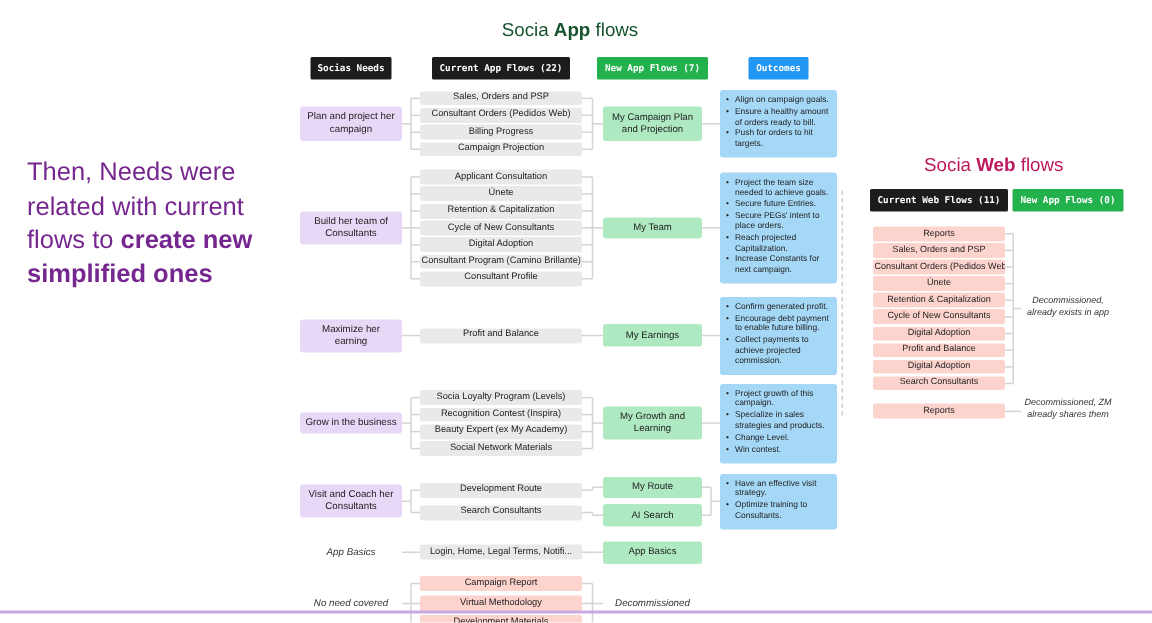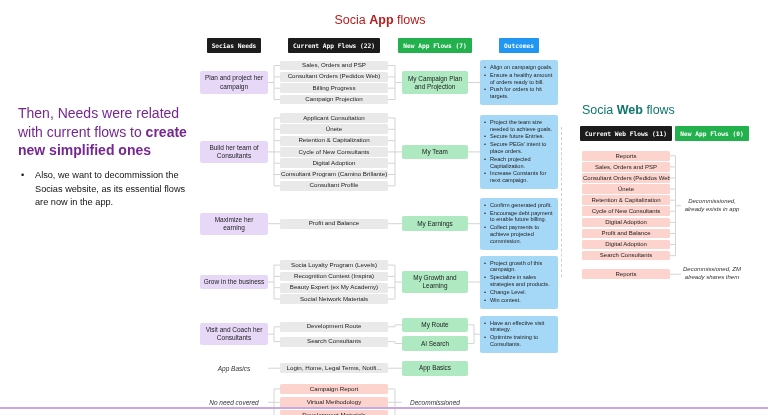--- a/index.html
+++ b/index.html
@@ -2,26 +2,26 @@
 <html style="--accent-purple: #76278f; --highlight-purple: #5b2cc9; --need-box: #e7d8f8; --current-box: #e9e9e9; --new-box: #aee9c1; --outcome-box: #a5d8f7; --pink-box: #fcd3cd; --connector: #d4d4d4; --bottom-rule: #c9a9e2;"><head>
 <meta charset="utf-8">
 <style>
   *{box-sizing:border-box;margin:0;padding:0}
   html,body{width:768px;height:415px}
   body{position:relative;background:#ffffff;font-family:"Liberation Sans",sans-serif;overflow:hidden;color:#1a1a1a}
   #connectors{position:absolute;left:0;top:0;z-index:0}
   #connectors line{stroke:var(--connector,#d4d4d4);stroke-width:1}
   .layer{position:absolute;z-index:1}
 
-  #app-title{left:200px;top:13px;width:360px;text-align:center;font-size:12.5px;color:#b91c1c}
+  #app-title{left:200px;top:13px;width:360px;text-align:center;font-size:12.5px;color:#14532d}
   .b{font-weight:700}
-  #web-title{left:582px;top:103px;width:161px;text-align:left;font-size:12.5px;color:#0f766e}
+  #web-title{left:582px;top:103px;width:161px;text-align:center;font-size:12.5px;color:#be185d}
 
   #left-panel{left:18px;top:104px;width:176px}
-  .lp-heading{font-size:14px;line-height:1.33;color:var(--accent-purple,#76278f)}
+  .lp-heading{font-size:17px;line-height:1.33;color:var(--accent-purple,#76278f)}
   #left-bullets{margin-top:9px;list-style:none}
   #left-bullets li{position:relative;padding-left:17px;font-size:9.2px;line-height:1.5;margin-bottom:3px;color:#111}
   #left-bullets li::before{content:"\2022";position:absolute;left:3px}
   .hl{color:var(--highlight-purple,#5b2cc9);font-weight:700}
 
   .cols{display:flex;align-items:center}
   .col{display:flex;flex-direction:column;justify-content:center}
   .col-need{width:68px}.sp1{width:12px}.col-current{width:108px}.sp2{width:14px}
   .col-new{width:66px}.sp3{width:12px}.col-outcome{width:78px}
   .hcell{align-items:center}
@@ -164,21 +164,20 @@
     <line x1="675.5" y1="155.796875" x2="675.5" y2="255.640625"></line>
     <line x1="670" y1="274.234375" x2="675.5" y2="274.234375"></line>
     <line x1="675.5" y1="274.234375" x2="681" y2="274.234375"></line>
   </svg>
 
 <div id="app-title" class="layer"><span>Socia </span><span class="b">App</span><span> flows</span></div>
 
 <div id="left-panel" class="layer">
   <div class="lp-heading"><span>Then, Needs were related with current flows to </span><span class="b">create new simplified ones</span></div>
   <ul id="left-bullets">
-      <li><span>Also, we want to decommission the Socias website, as its essential flows are now in the app.</span></li>
     </ul>
 </div>
 
 <div id="app-headers" class="layer cols">
   <div class="col col-need hcell">
       <div class="header-box" style="background: rgb(28, 28, 28);">Socias Needs</div>
     </div>
   <div class="sp1"></div>
   <div class="col col-current hcell">
       <div class="header-box" style="background: rgb(28, 28, 28);">Current App Flows (22)</div>

